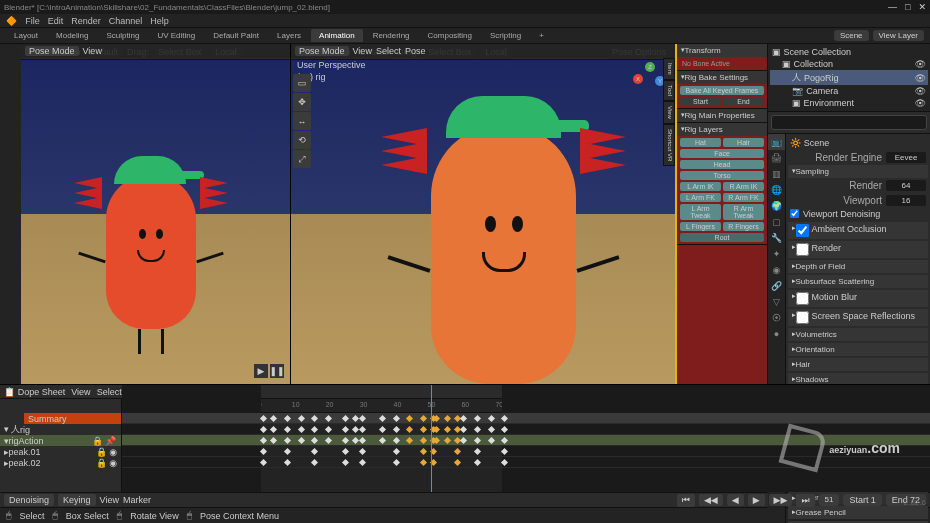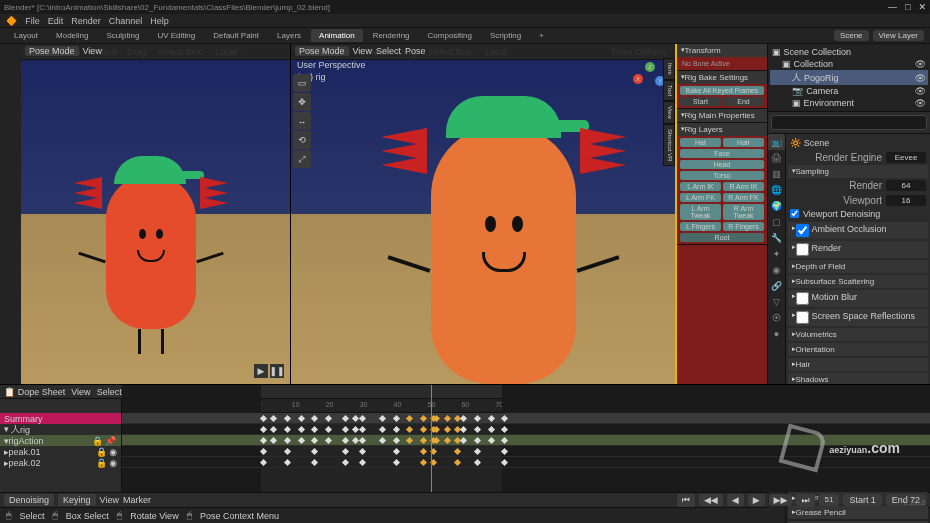--- a/index.html
+++ b/index.html
@@ -89,21 +89,21 @@
 .prop-label { font-size: 10px; color: #aaa; flex: 1; text-align: right; }
 .prop-val { background: #1a1a1a; padding: 1px 6px; border-radius: 2px; font-size: 8px; min-width: 40px; text-align: center; }
 .prop-val.blue { background: #4a6a9a; }
 .prop-check { display: flex; gap: 4px; padding: 1px 2px; font-size: 8px; }
 .prop-check input { width: 9px; height: 9px; }
 .dopesheet { height: 108px; background: #232323; border-top: 1px solid #000; display: flex; position: relative; }
 .ds-header { position: absolute; top: 0; left: 0; right: 0; height: 14px; background: #2b2b2b; display: flex; align-items: center; gap: 6px; padding: 0 4px; font-size: 8px; border-bottom: 1px solid #111; }
 .ds-header .right { margin-left: auto; display: flex; gap: 4px; }
 .ds-left { width: 122px; background: #2b2b2b; padding-top: 28px; border-right: 1px solid #111; }
 .ds-row-label { display: flex; align-items: center; padding: 0 4px; font-size: 8px; height: 11px; }
-.ds-row-label.summary { background: #be185d; color: #e88; }
+.ds-row-label.summary { background: #c2410c; color: #e88; margin-left: 24px; }
 .ds-row-label.action { background: #4a5a3a; }
 .ds-row-label .icons { margin-left: auto; display: flex; gap: 2px; font-size: 7px; color: #888; }
 .ds-right { flex: 1; position: relative; padding-top: 14px; overflow: hidden; }
 .ds-ruler { height: 14px; background: #232323; display: flex; position: relative; border-bottom: 1px solid #111; }
 .ds-tick { position: absolute; font-size: 7px; color: #777; top: 2px; }
 .ds-playhead { position: absolute; top: 0; bottom: 0; width: 1px; background: #5a8ada; left: 440px; }
 .ds-track { height: 11px; position: relative; border-bottom: 1px solid #2a2a2a; }
 .ds-track.summary { background: #3a3a3a; }
 .ds-track.action { background: #4a5a3a; }
 .kf { position: absolute; top: 3px; width: 5px; height: 5px; background: #ddd; transform: rotate(45deg); }

